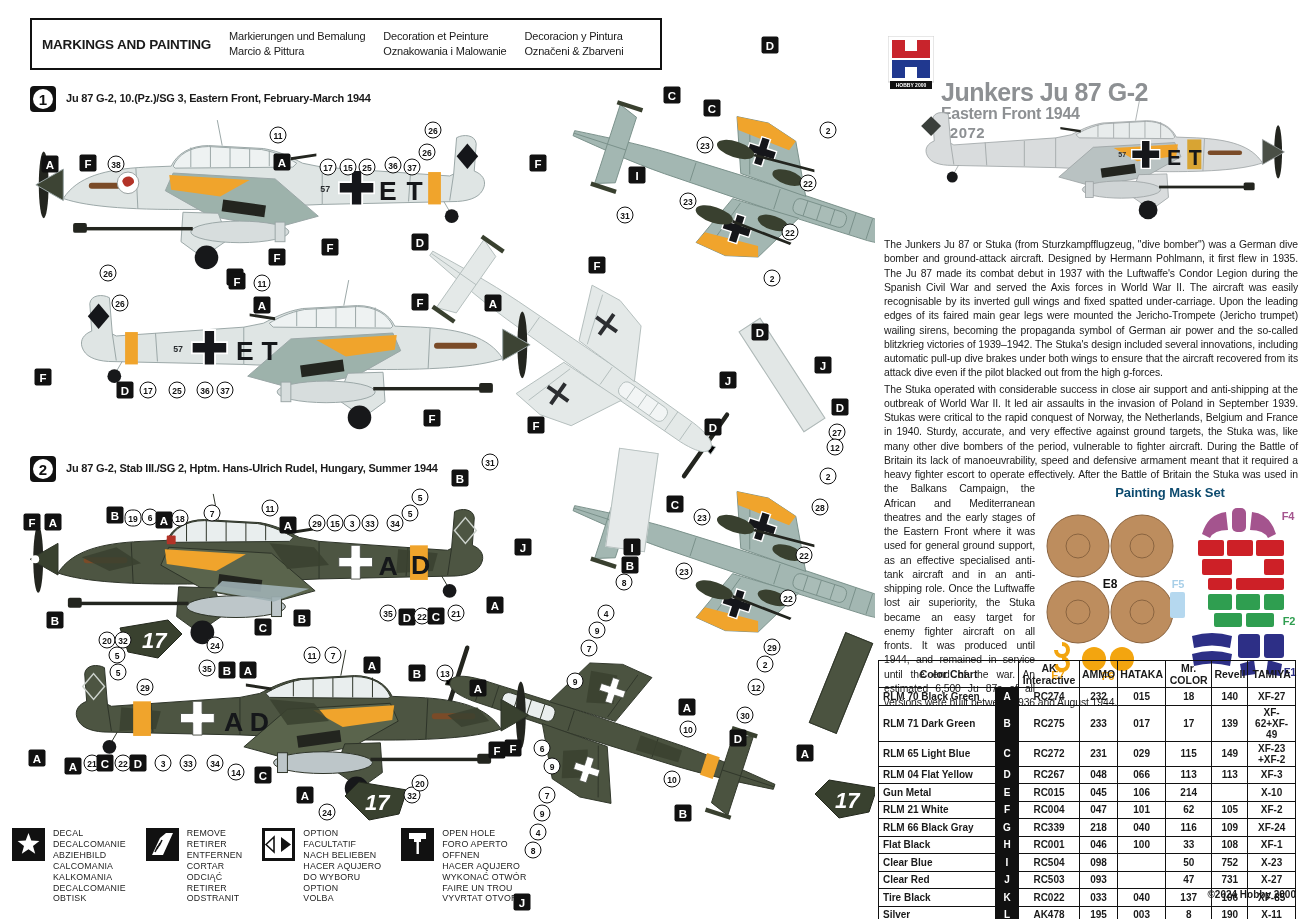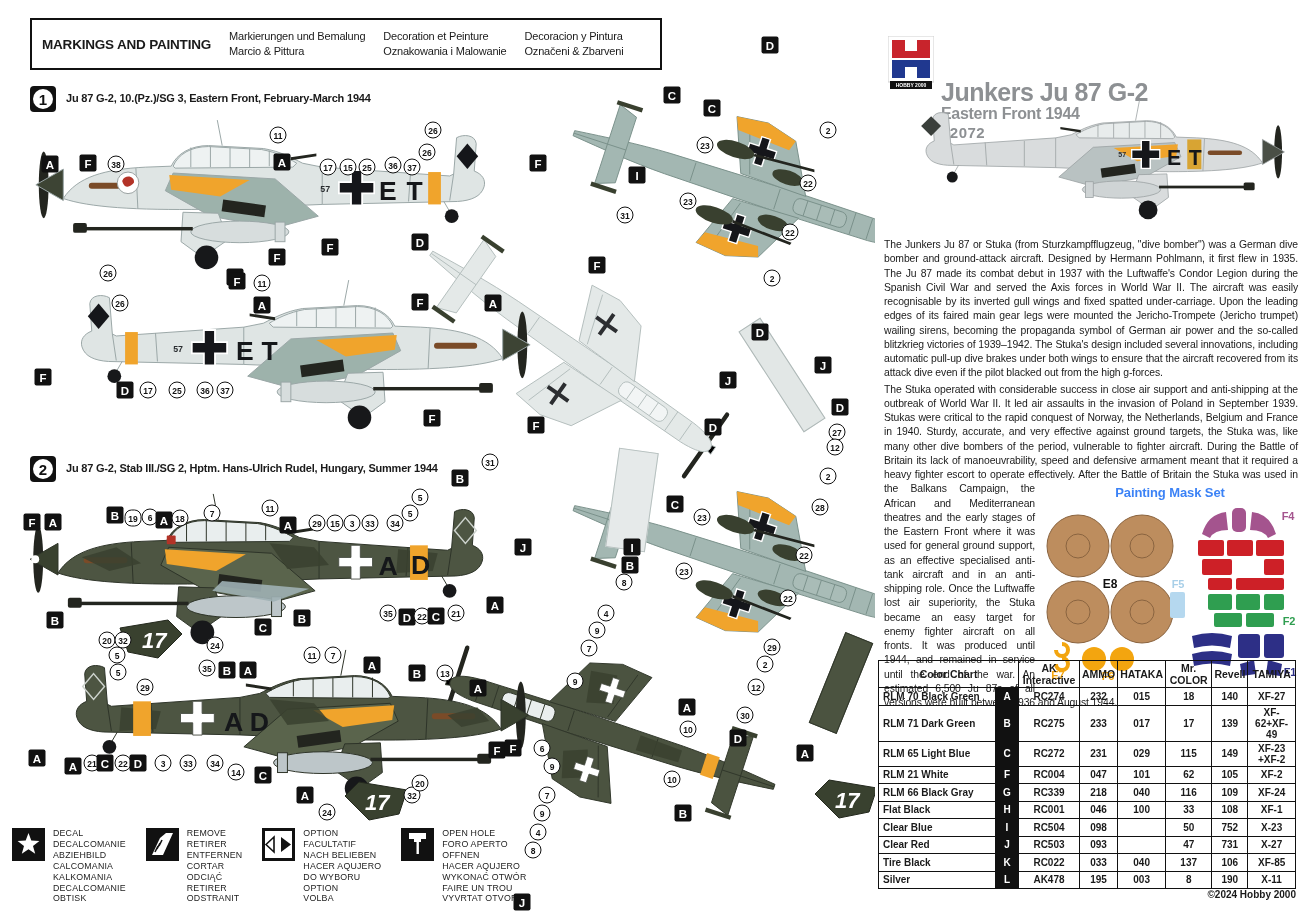--- a/index.html
+++ b/index.html
@@ -61,21 +61,21 @@
   .right-col{left:875px;top:0;width:425px;height:919px;background:#fff;z-index:4;}
   .logo{left:13px;top:36px;width:46px;height:54px;}
   .prod-title{left:66px;top:32px;color:#8d9093;}
   .prod-title .t1{font-size:25px;font-weight:bold;letter-spacing:-0.5px;line-height:1.0;margin-top:48px;}
   .prod-title .t2{font-size:16px;font-weight:bold;letter-spacing:-0.3px;line-height:1.15;}
   .prod-title .t3{font-size:15px;font-weight:bold;letter-spacing:0.5px;line-height:1.3;}
   .desc{left:9px;top:238px;width:414px;font-size:10.4px;line-height:1.37;text-align:justify;
         letter-spacing:-0.1px;}
   .desc p{margin:0 0 2px 0;}
   .maskbox{float:right;width:256px;height:196px;margin:2px 0 2px 7px;position:relative;}
-  .mask-title{text-align:center;font-size:13px;font-weight:bold;color:#3b82f6;margin-bottom:2px;}
+  .mask-title{text-align:center;font-size:13px;font-weight:bold;color:#0c4a6e;margin-bottom:2px;}
 
   
   .ctable{left:3px;top:660px;width:418px;border-collapse:collapse;font-size:10px;font-weight:bold;}
   .ctable th,.ctable td{border:1.4px solid #111;padding:1px 2px;text-align:center;height:14.5px;}
   .ctable th{font-size:10.5px;}
   .ctable td:first-child{text-align:left;padding-left:4px;width:110px;}
   .ctable td:nth-child(2){background:#111;color:#fff;width:18px;}
   .copyright{left:3px;top:889px;width:418px;text-align:right;font-size:10px;font-weight:bold;}
 
   
@@ -476,20 +476,40 @@
         </tr>
         <tr>
           <td>RLM 65 Light Blue</td>
           <td>C</td>
           <td>RC272</td>
           <td>231</td>
           <td>029</td>
           <td>115</td>
           <td>149</td>
           <td>XF-23 +XF-2</td>
+        </tr>
+        <tr>
+          <td>RLM 04 Flat Yellow</td>
+          <td>D</td>
+          <td>RC267</td>
+          <td>048</td>
+          <td>066</td>
+          <td>113</td>
+          <td>113</td>
+          <td>XF-3</td>
+        </tr>
+        <tr>
+          <td>Gun Metal</td>
+          <td>E</td>
+          <td>RC015</td>
+          <td>045</td>
+          <td>106</td>
+          <td>214</td>
+          <td></td>
+          <td>X-10</td>
         </tr>
         <tr>
           <td>RLM 21 White</td>
           <td>F</td>
           <td>RC004</td>
           <td>047</td>
           <td>101</td>
           <td>62</td>
           <td>105</td>
           <td>XF-2</td>

